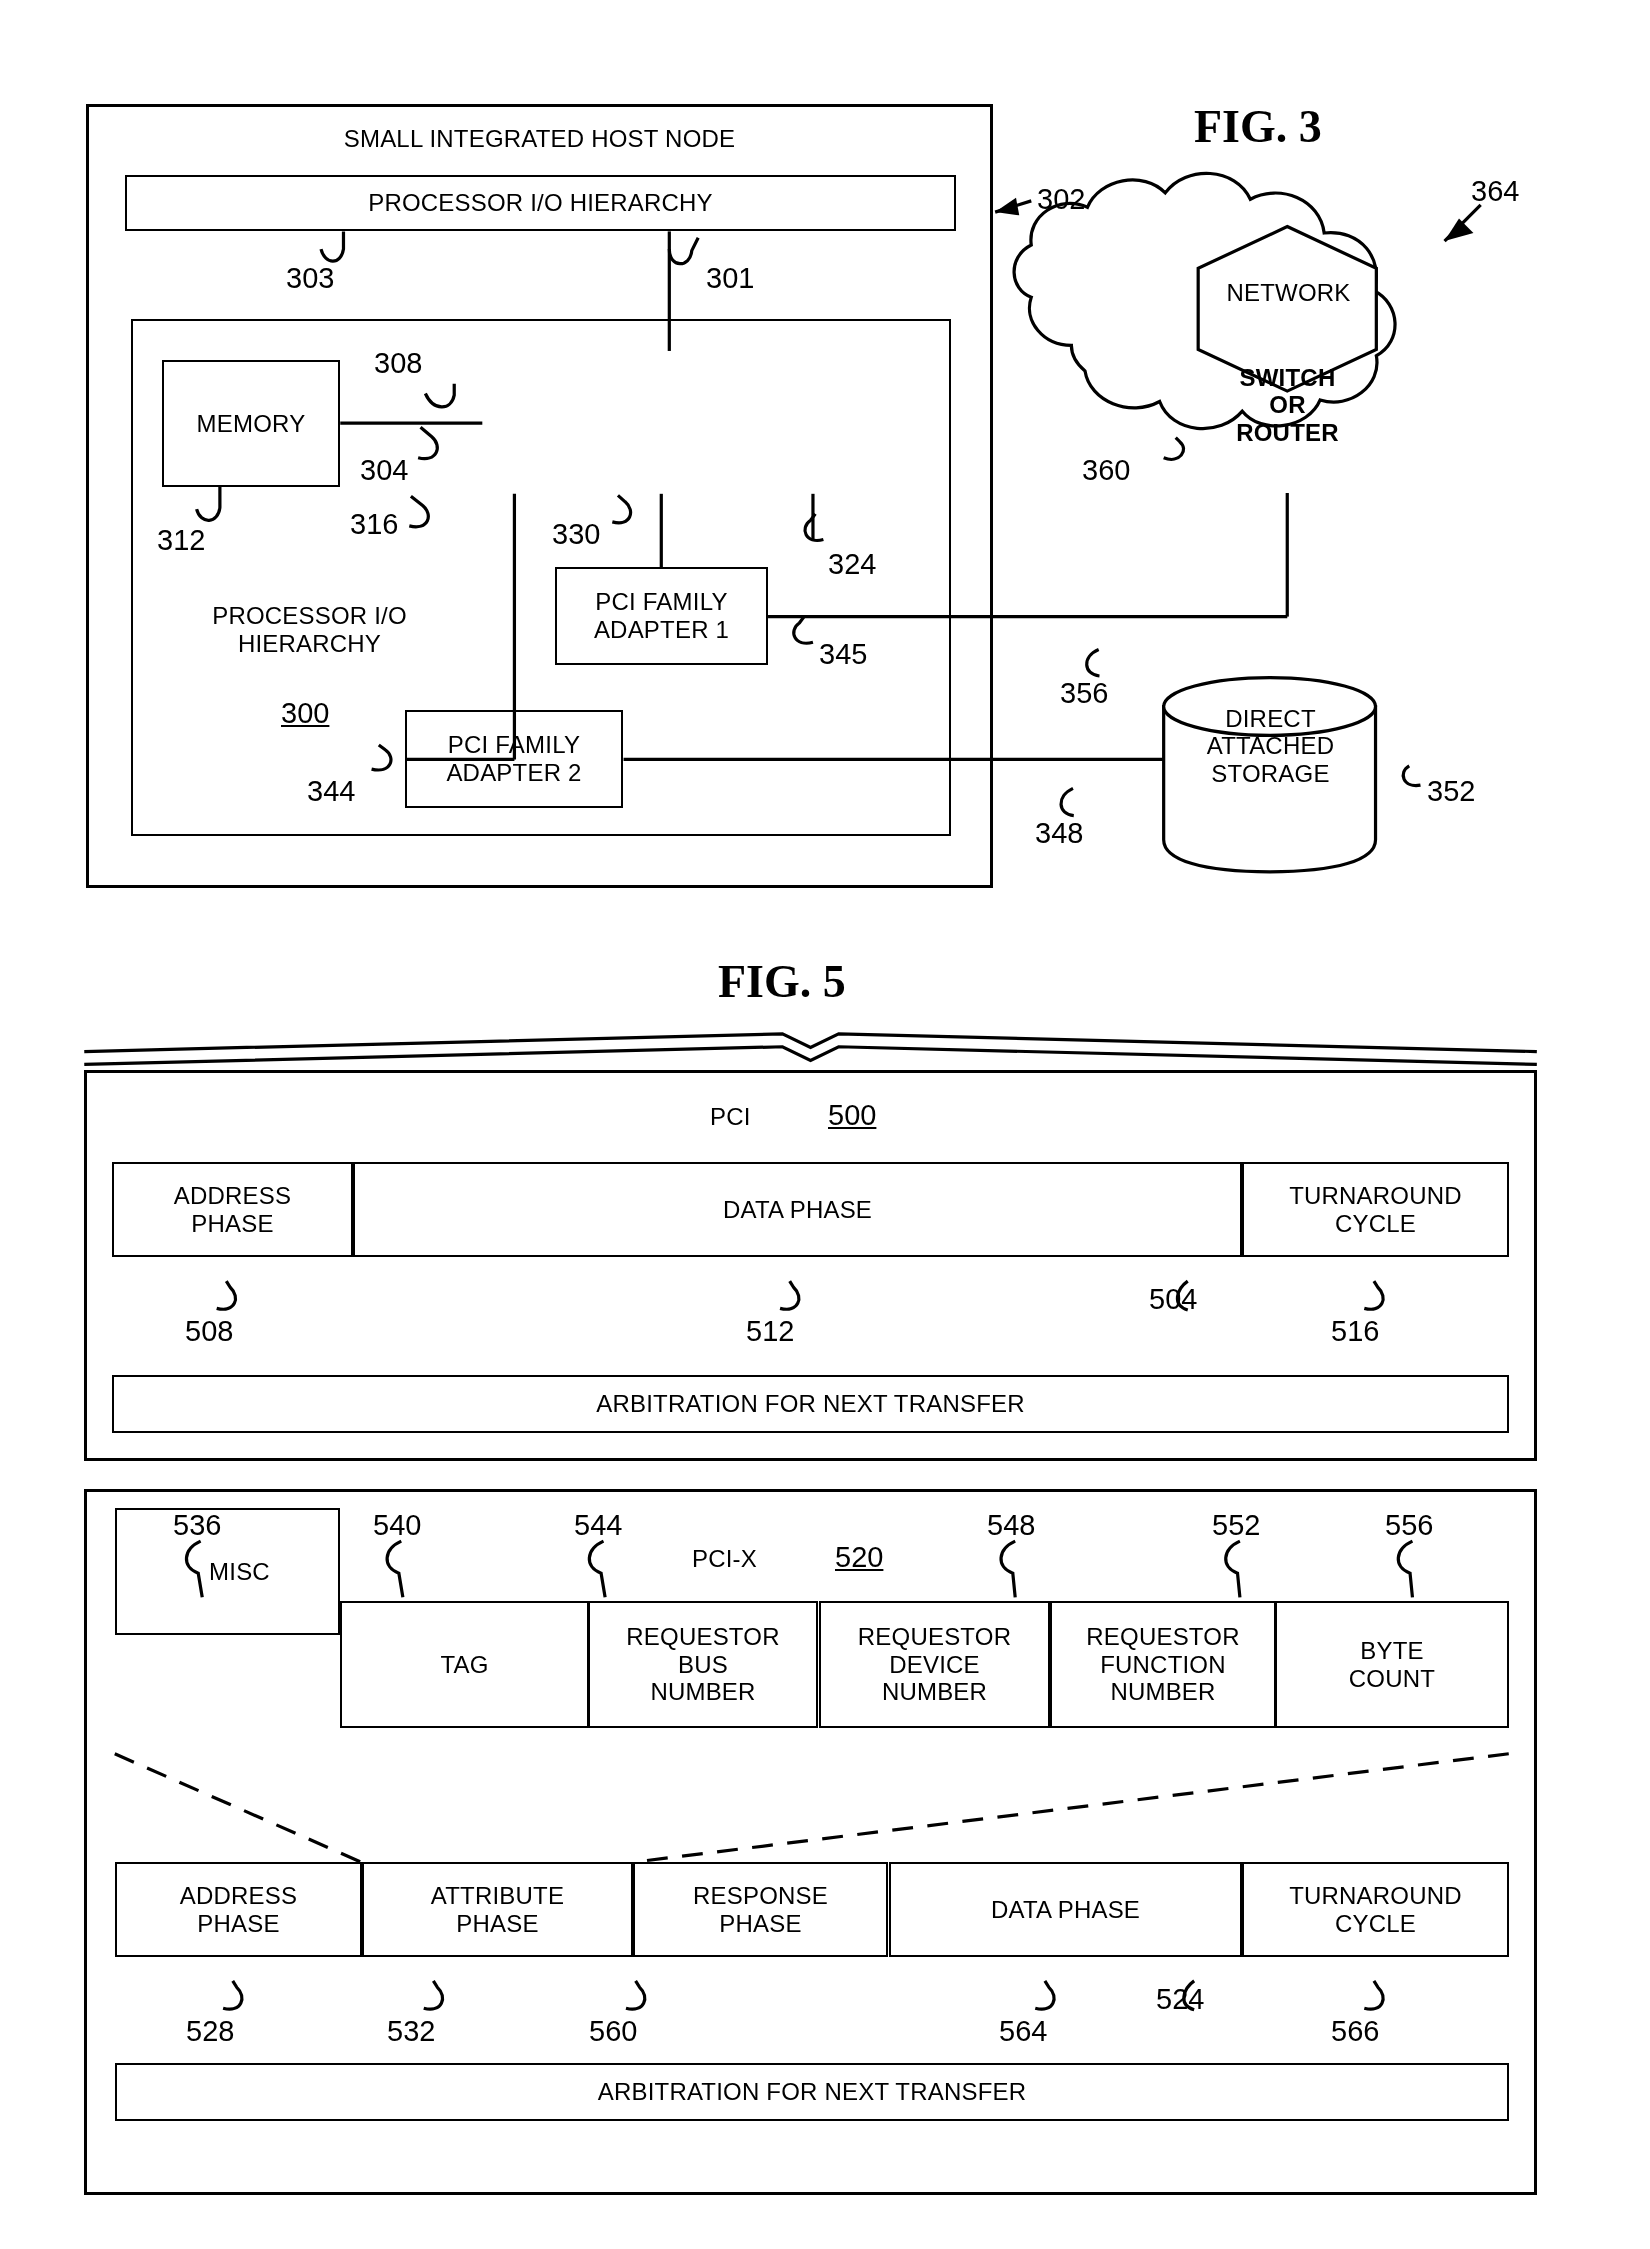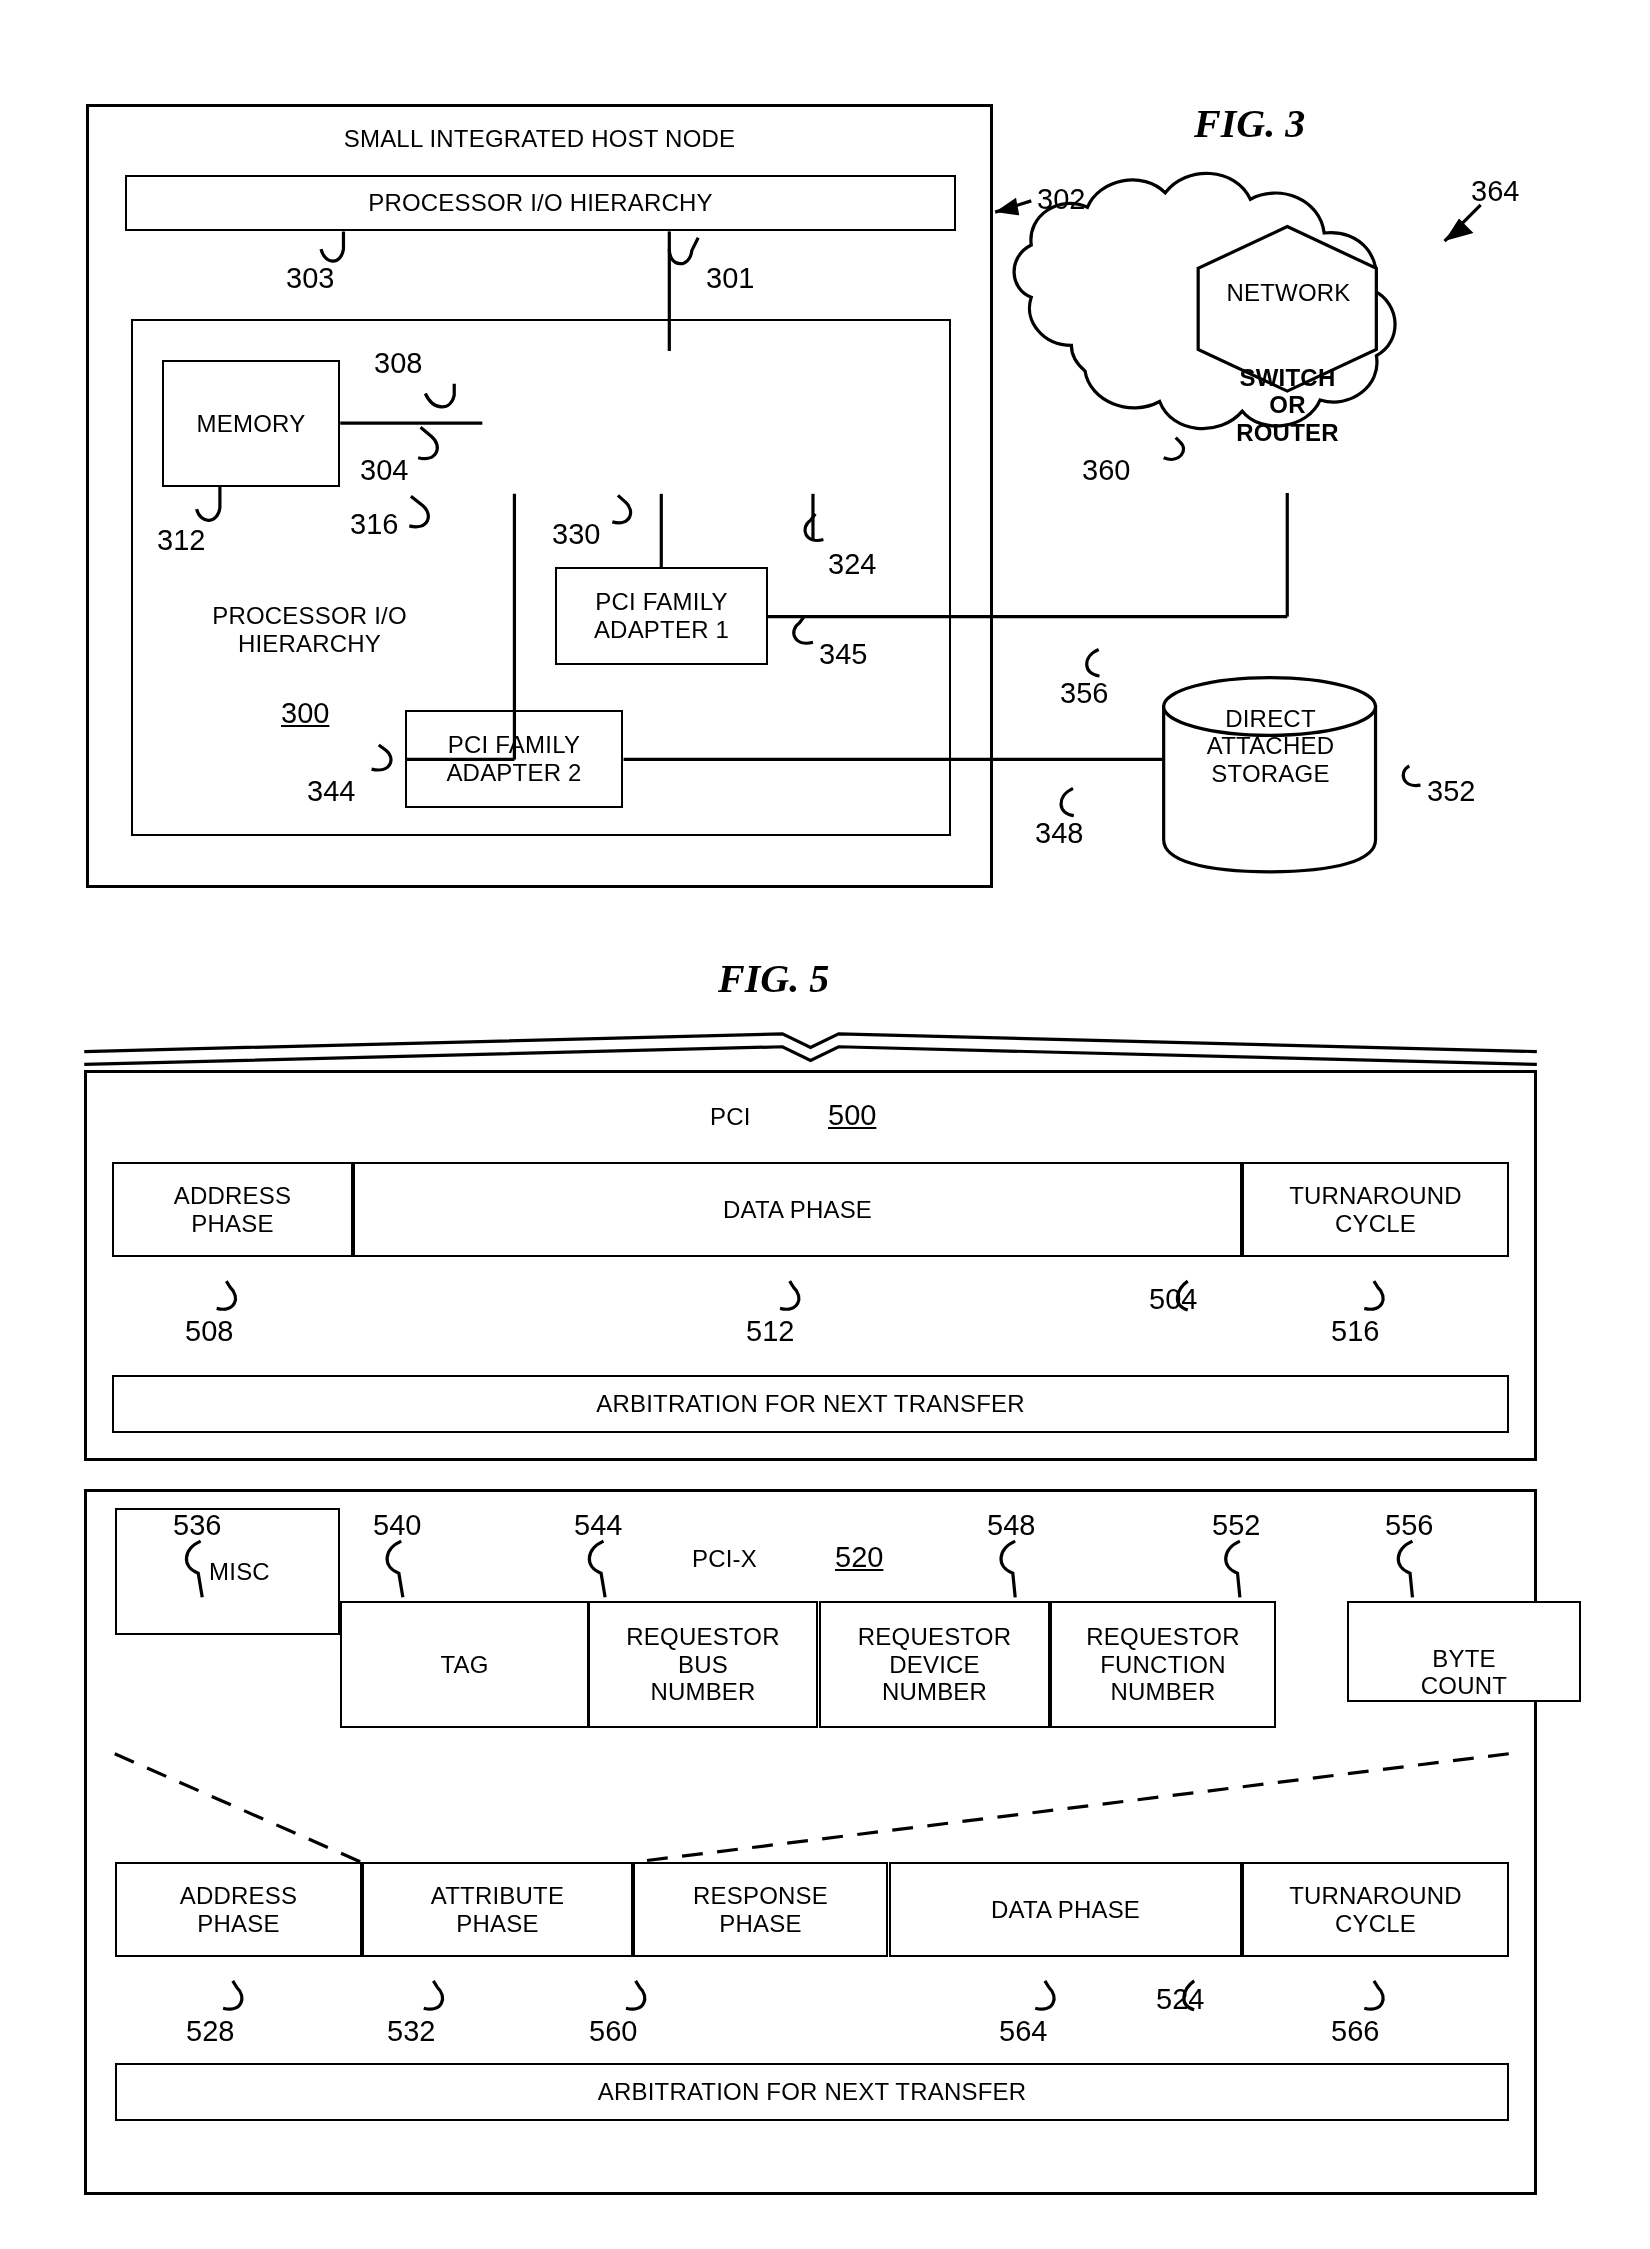--- a/index.html
+++ b/index.html
@@ -47,23 +47,22 @@
     white-space: pre;
   }
   .num {
     position: absolute;
     font-size: 29px;
     white-space: pre;
   }
   .figtitle {
     position: absolute;
     font-family: "Liberation Serif", serif;
-    font-style: italic;
     font-weight: bold;
-    font-size: 40px;
+    font-size: 46px;
     white-space: pre;
   }
   svg { position: absolute; overflow: visible; }
   .celltext {
     font-size: 24px;
     letter-spacing: 0.2px;
   }
   .underline { text-decoration: underline; }
 </style>
 </head>
@@ -275,21 +274,21 @@
   <div class="box-thin ctr" style="left:819px; top:1601px; width:231px; height:127px;">
     <span class="celltext" style="white-space:pre-line;">REQUESTOR
 DEVICE
 NUMBER</span>
   </div>
   <div class="box-thin ctr" style="left:1050px; top:1601px; width:226px; height:127px;">
     <span class="celltext" style="white-space:pre-line;">REQUESTOR
 FUNCTION
 NUMBER</span>
   </div>
-  <div class="box-thin ctr" style="left:1347px; top:1601px; width:234px; height:101px;align-items:flex-end;">
+  <div class="box-thin ctr" style="left:1275px; top:1601px; width:234px; height:127px;">
     <span class="celltext" style="white-space:pre-line;">BYTE
 COUNT</span>
   </div>
 
   <svg width="1650" height="2250" style="left:0; top:0;" viewBox="0 0 2056 2803">
     <g stroke="#000" stroke-width="4" fill="none">
       <path d="M250 1920 C228 1930 226 1952 247 1960 L252 1990"></path>
       <path d="M500 1920 C478 1930 476 1952 497 1960 L502 1990"></path>
       <path d="M752 1920 C730 1930 728 1952 749 1960 L754 1990"></path>
       <path d="M1265 1920 C1243 1930 1241 1952 1262 1960 L1265 1990"></path>

